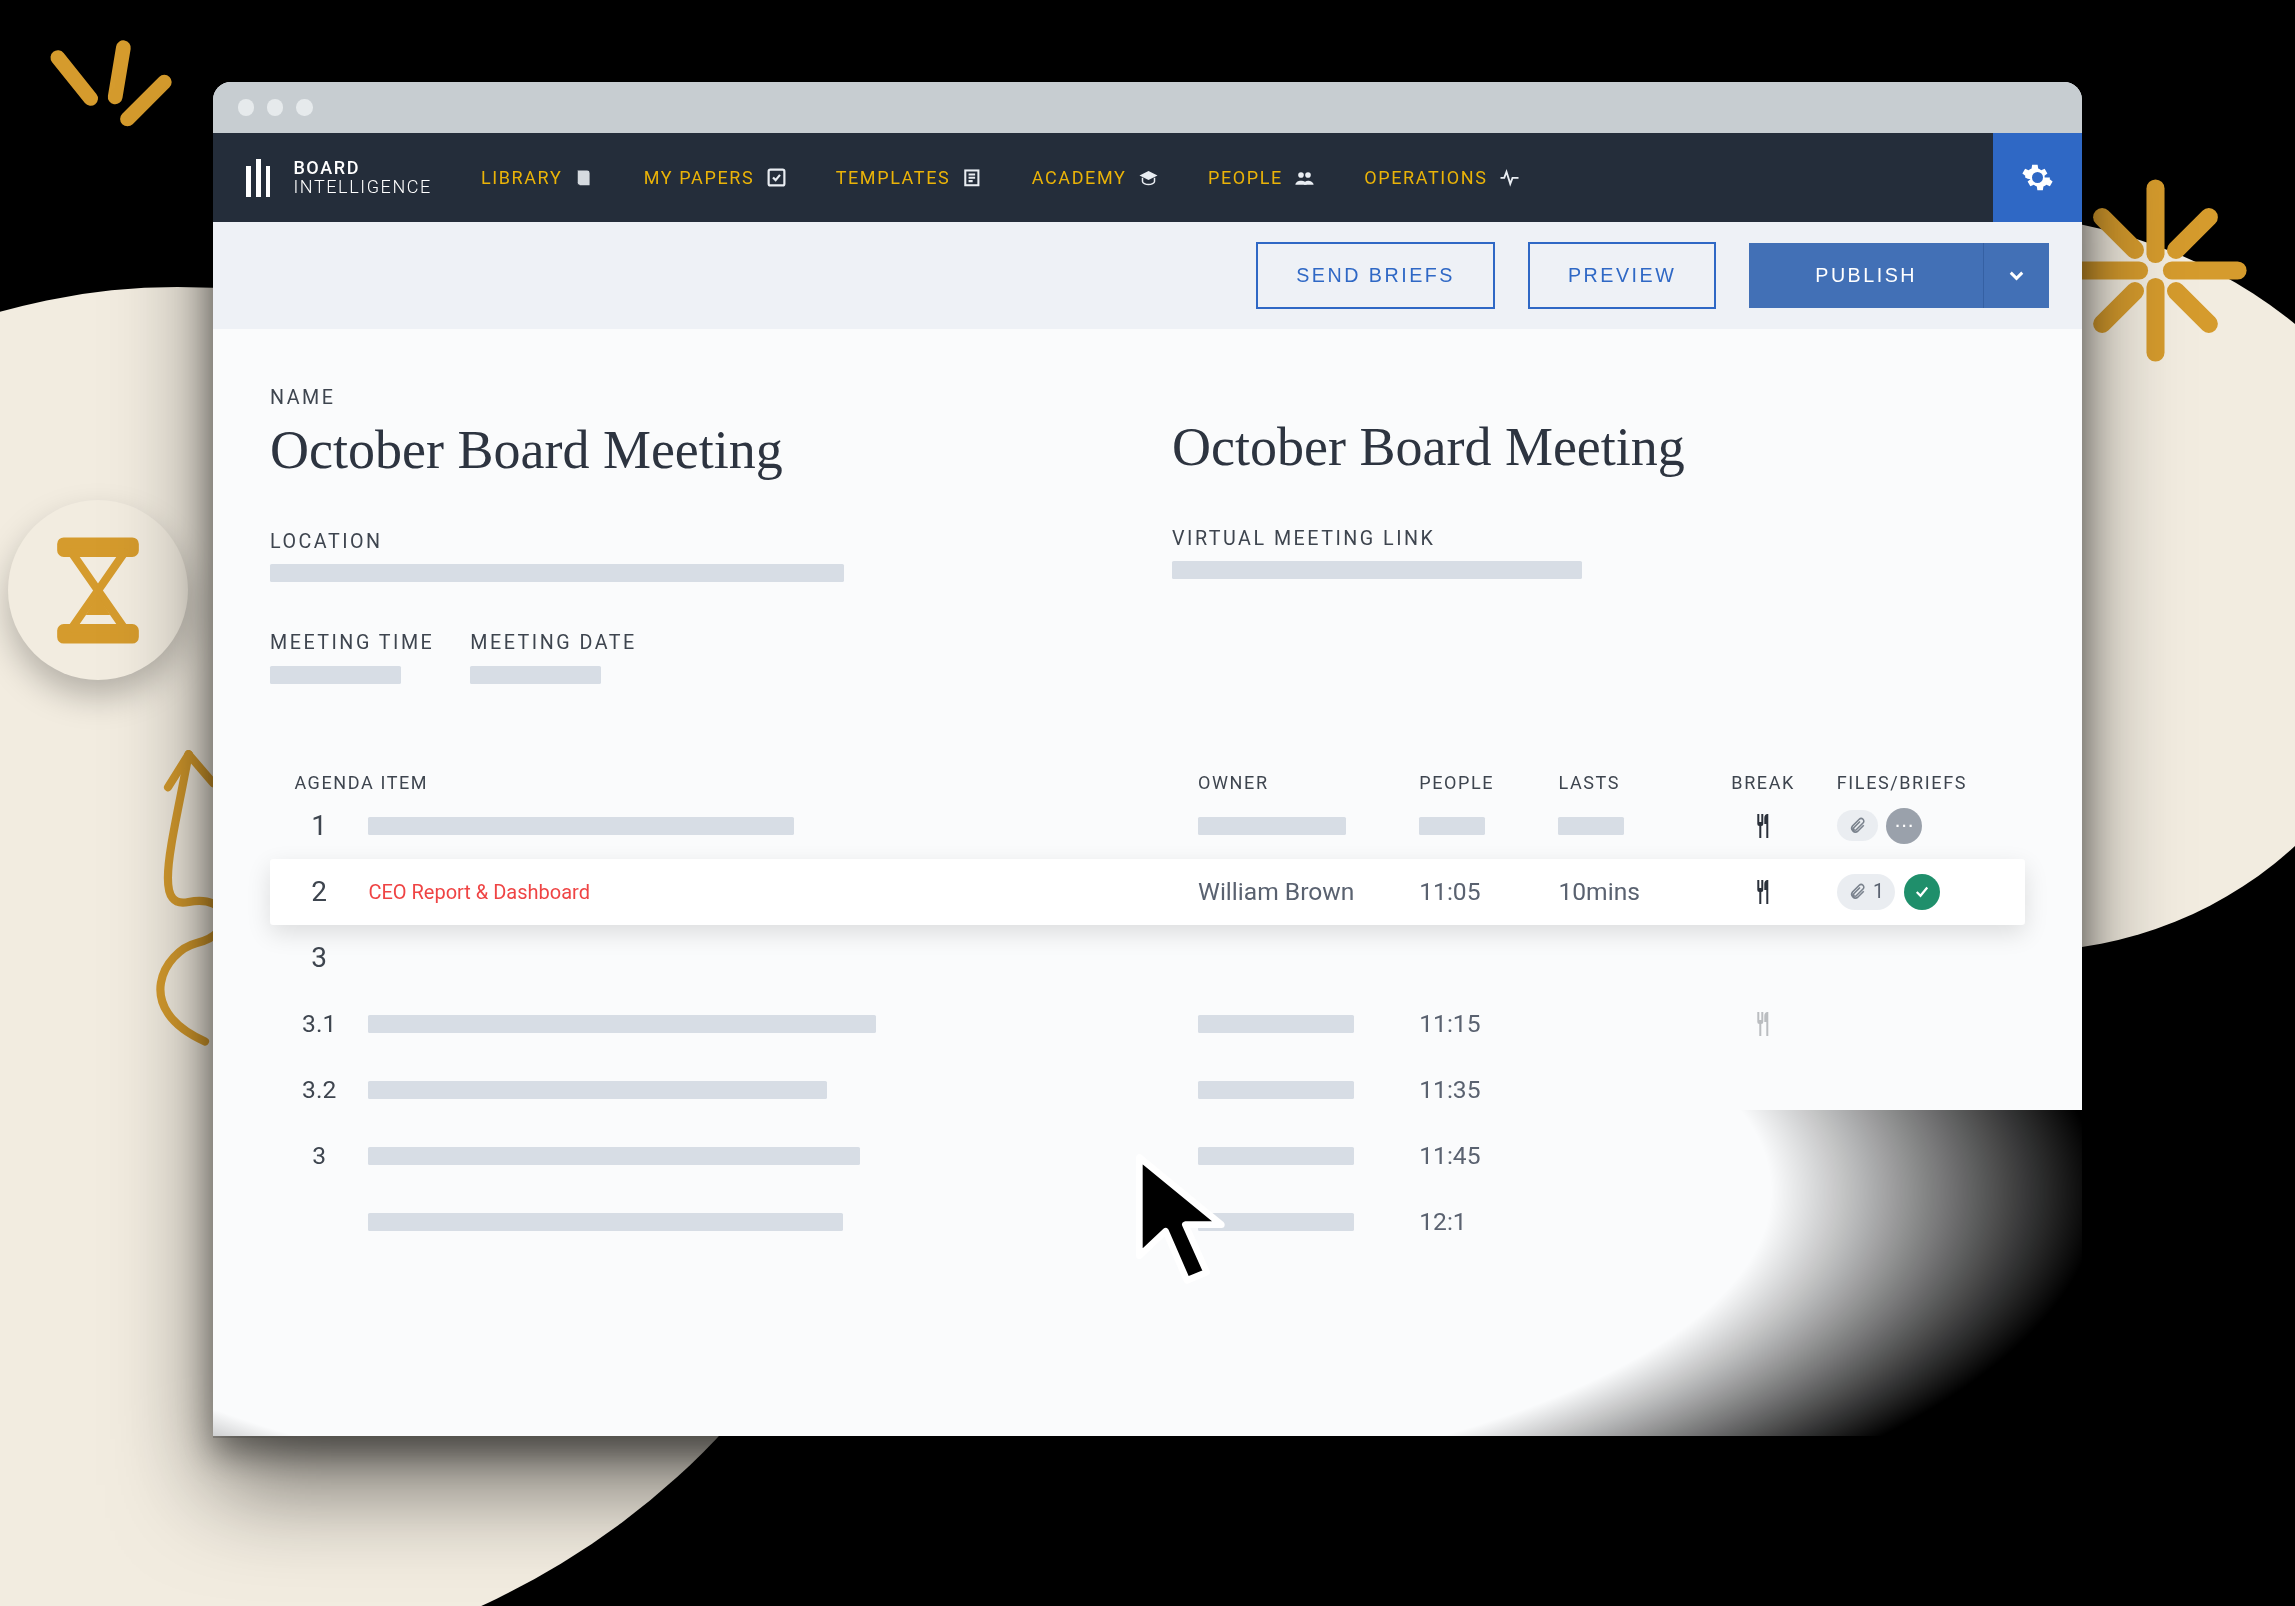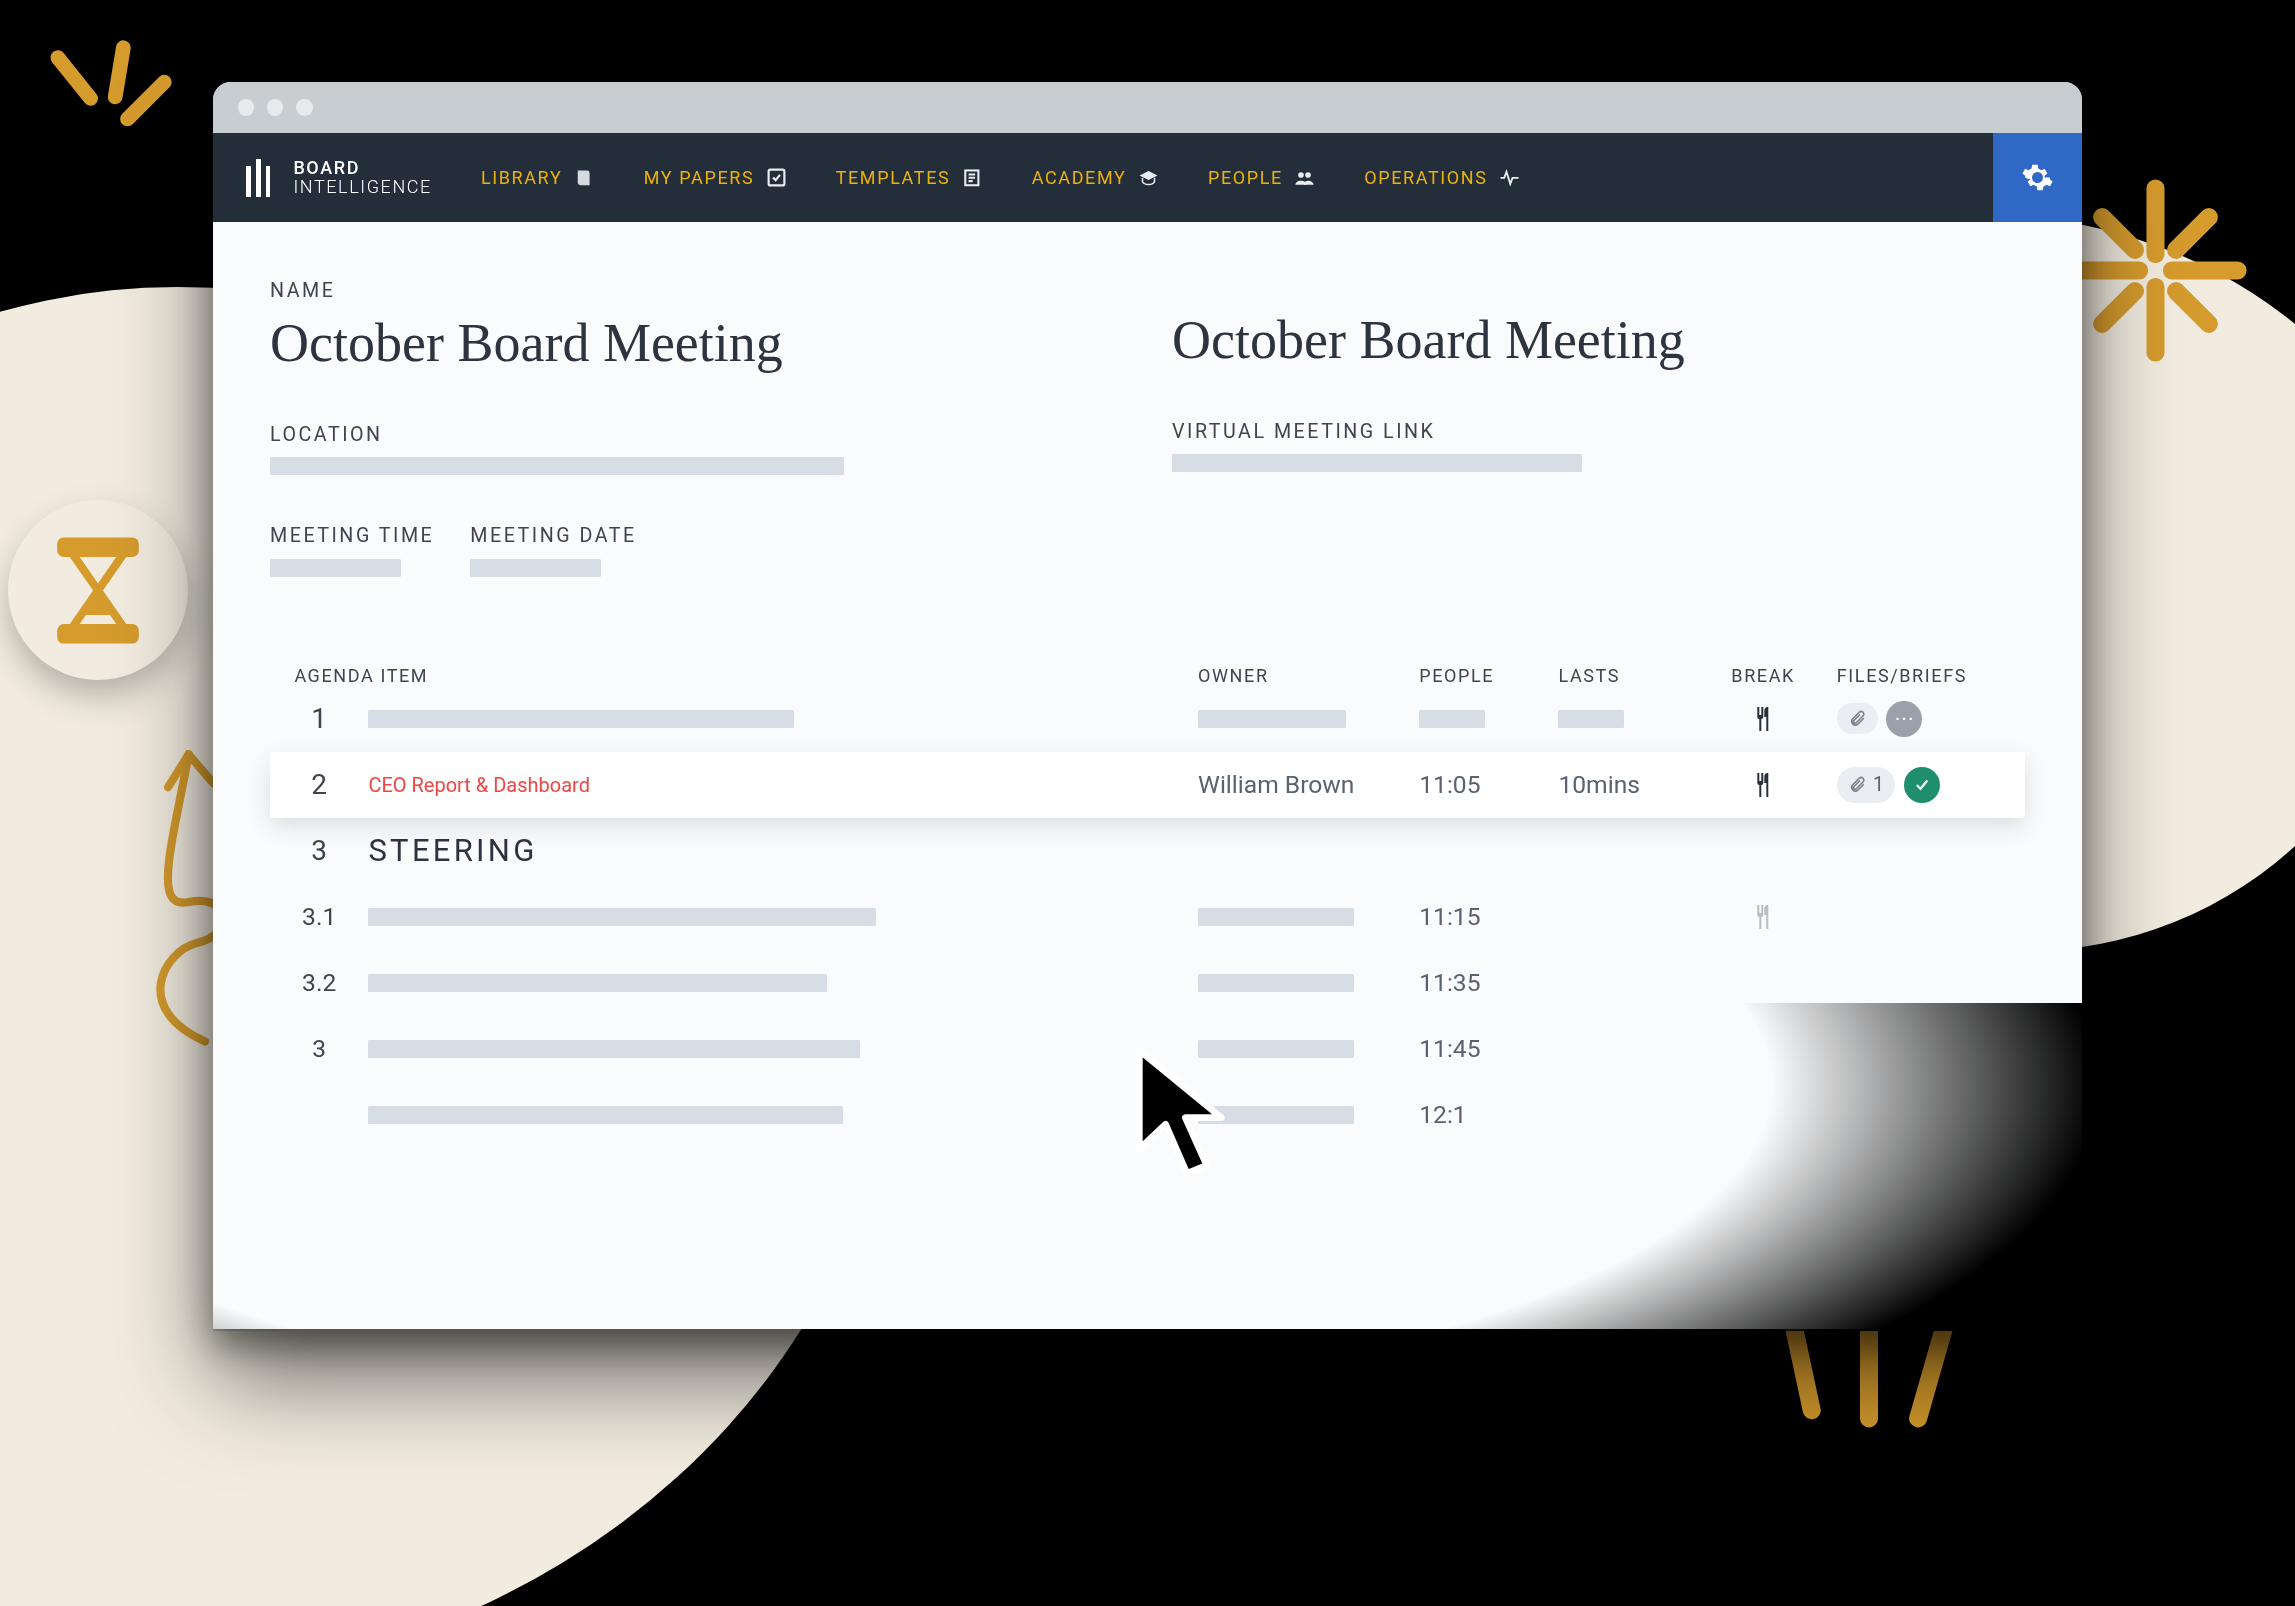--- a/index.html
+++ b/index.html
@@ -385,20 +385,32 @@
           </span>
       </div>
     </div>
     <div class="gear-btn">
       <svg width="33" height="33" viewBox="0 0 24 24" fill="#fff">
           <path d="M12 8a4 4 0 100 8 4 4 0 000-8zm9 4a8.9 8.9 0 01-.1 1.3l2.1 1.6-2 3.4-2.5-1a7.5 7.5 0 01-2.2 1.3l-.4 2.6h-4l-.4-2.6a7.5 7.5 0 01-2.2-1.3l-2.5 1-2-3.4 2.1-1.6A8.9 8.9 0 013 12c0-.4 0-.9.1-1.3L1 9.1l2-3.4 2.5 1A7.5 7.5 0 017.7 5.4L8.1 2.8h4l.4 2.6c.8.3 1.5.7 2.2 1.3l2.5-1 2 3.4-2.1 1.6c.1.4.1.9.1 1.3z"></path>
         </svg>
     </div>
   </div>
 
+  <div class="actionbar">
+    <button class="btn-outline">SEND BRIEFS</button>
+    <button class="btn-outline">PREVIEW</button>
+    <div class="btn-primary-wrap">
+      <button class="btn-primary">PUBLISH</button>
+      <button class="btn-caret">
+        <svg width="23" height="23" viewBox="0 0 24 24" fill="none" stroke="#fff" stroke-width="3">
+            <path d="M6 9l6 6 6-6"></path>
+          </svg>
+      </button>
+    </div>
+  </div>
 
   <div class="content">
 
     <div class="two-col">
       <div>
         <div class="field-label">NAME</div>
         <div class="page-title">October Board Meeting</div>
         <div class="field-label">LOCATION</div>
         <div class="ph" style="width:574px; margin-top:11.5px;"></div>
 
@@ -483,21 +495,20 @@
         <span class="chip green">
             <svg width="18" height="18" viewBox="0 0 24 24" fill="none" stroke="#fff" stroke-width="3">
               <path d="M5 12l5 5 9-11"></path>
             </svg>
           </span>
       </div>
     </div>
 
     <div class="agenda-row">
       <div class="idx">3</div>
-      <div class="item-title section">STEERING</div>
       <div></div>
         <div></div>
         <div></div>
         <div></div>
         <div></div>
     </div>
 
     <div class="agenda-row">
       <div class="idx" style="font-size:24.6px;">3.1</div>
       <div>

